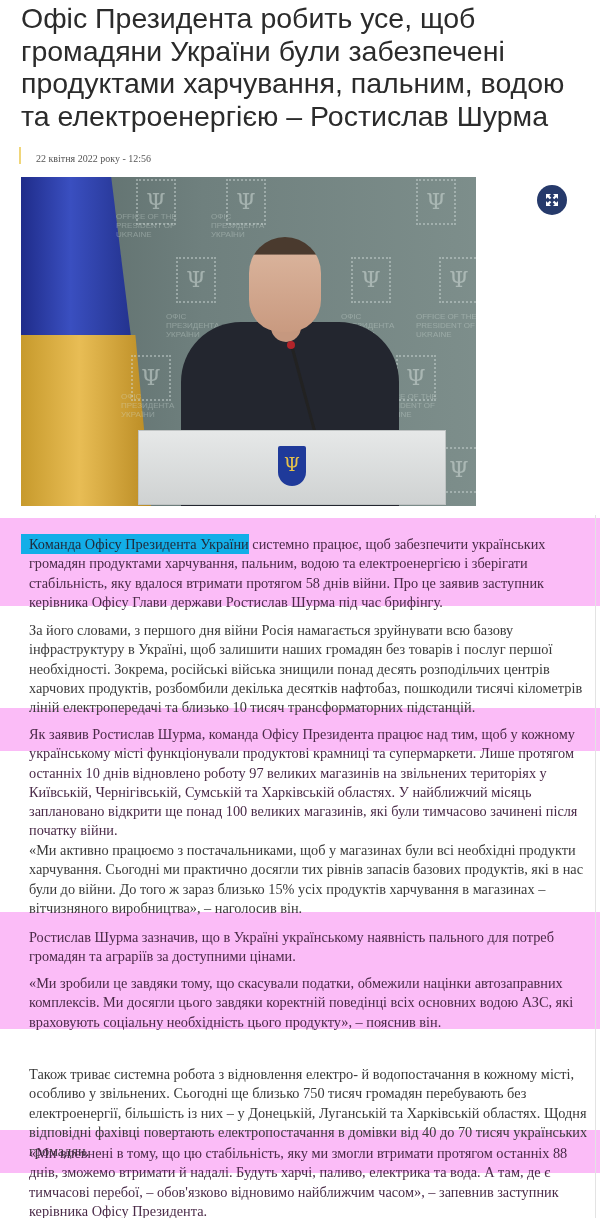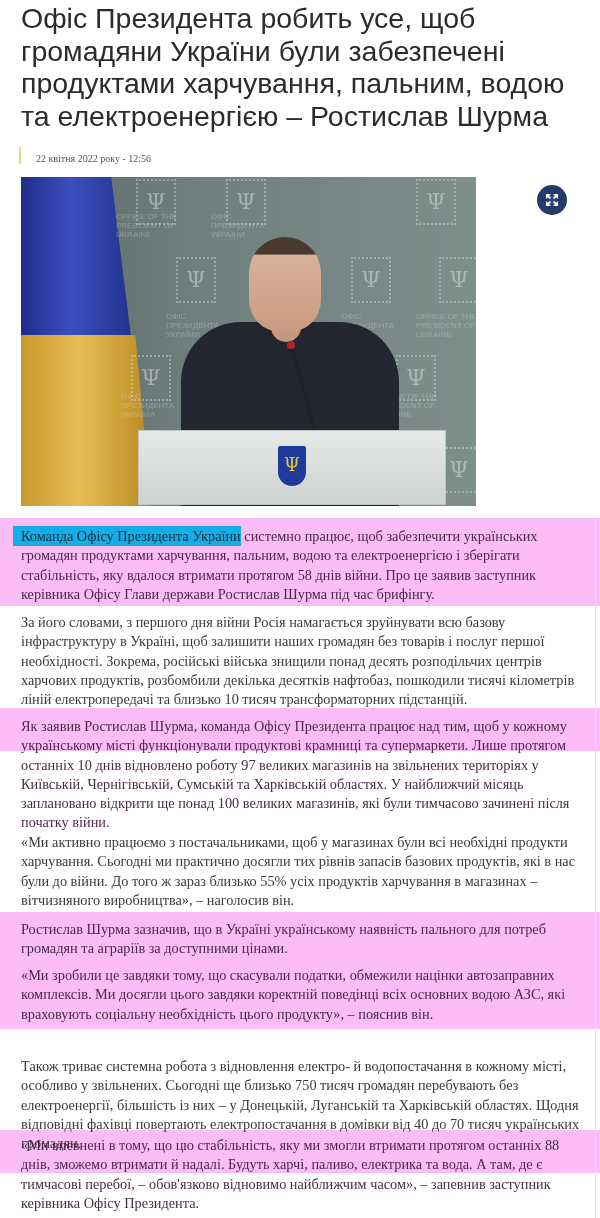--- a/index.html
+++ b/index.html
@@ -32,21 +32,21 @@
   .mic-tip { position:absolute; left:266px; top:164px; width:8px; height:8px; border-radius:50%; background:#b2242a; }
   .podium { position:absolute; left:117px; top:253px; width:306px; height:73px;
             background:linear-gradient(180deg,#e6e8e8,#cfd2d2); border:1px solid #bfc3c3; }
   .shield { position:absolute; left:139px; top:15px; width:28px; height:40px; background:#1f3a9a;
             border-radius:2px 2px 14px 14px; color:#e6c24a; font-size:18px; text-align:center; line-height:38px; }
   .expand-btn { position:absolute; left:537px; top:185px; width:30px; height:30px; border-radius:50%;
                 background:#263a6b; display:flex; align-items:center; justify-content:center; cursor:pointer; }
   .expand-btn svg { width:14px; height:14px; }
   .vline { position:absolute; left:595px; top:515px; width:1px; height:703px; background:#e3e3e3; }
   .hl { position:absolute; left:0; width:600px; background:#fbbcf7; }
-  .para { position:absolute; left:21px; width:560px; margin:0;
+  .para { position:absolute; left:21px; width:560px; margin:8px;
           font-family:"Liberation Serif", serif; font-size:14.3px; line-height:19.3px; color:#3a3a3a; }
   .para.pink { color:#4a2a48; }
   .sel { background:#13aee8; color:#1f2a3a; padding:2px 0 2px 0; margin-left:-8px; padding-left:8px; }
 </style>
 </head>
 <body>
 
 <h1 class="title">Офіс Президента робить усе, щоб громадяни України були забезпечені продуктами харчування, пальним, водою та електроенергією – Ростислав Шурма</h1>
 
 <div class="date-row">
@@ -100,21 +100,21 @@
 <div class="hl" style="top:1130px;height:43px"></div>
 
 <div class="vline"></div>
 
 <p class="para pink" style="top:527px"><span class="sel">Команда Офісу Президента України</span><span> системно працює, щоб забезпечити українських громадян продуктами харчування, пальним, водою та електроенергією і зберігати стабільність, яку вдалося втримати протягом 58 днів війни. Про це заявив заступник керівника Офісу Глави держави Ростислав Шурма під час брифінгу.</span></p>
 
 <p class="para" style="top:613px">За його словами, з першого дня війни Росія намагається зруйнувати всю базову інфраструктуру в Україні, щоб залишити наших громадян без товарів і послуг першої необхідності. Зокрема, російські війська знищили понад десять розподільчих центрів харчових продуктів, розбомбили декілька десятків нафтобаз, пошкодили тисячі кілометрів ліній електропередачі та близько 10 тисяч трансформаторних підстанцій.</p>
 
 <p class="para pink" style="top:717px">Як заявив Ростислав Шурма, команда Офісу Президента працює над тим, щоб у кожному українському місті функціонували продуктові крамниці та супермаркети. Лише протягом останніх 10 днів відновлено роботу 97 великих магазинів на звільнених територіях у Київській, Чернігівській, Сумській та Харківській областях. У найближчий місяць заплановано відкрити ще понад 100 великих магазинів, які були тимчасово зачинені після початку війни.</p>
 
-<p class="para" style="top:833px">«Ми активно працюємо з постачальниками, щоб у магазинах були всі необхідні продукти харчування. Сьогодні ми практично досягли тих рівнів запасів базових продуктів, які в нас були до війни. До того ж зараз близько 55% усіх продуктів харчування в магазинах – вітчизняного виробництва», – наголосив він.</p>
+<p class="para" style="top:833px">«Ми активно працюємо з постачальниками, щоб у магазинах були всі необхідні продукти харчування. Сьогодні ми практично досягли тих рівнів запасів базових продуктів, які в нас були до війни. До того ж зараз близько 15% усіх продуктів харчування в магазинах – вітчизняного виробництва», – наголосив він.</p>
 
 <p class="para pink" style="top:920px">Ростислав Шурма зазначив, що в Україні українському наявність пального для потреб громадян та аграріїв за доступними цінами.</p>
 
 <p class="para pink" style="top:966px">«Ми зробили це завдяки тому, що скасували податки, обмежили націнки автозаправних комплексів. Ми досягли цього завдяки коректній поведінці всіх основних водою АЗС, які враховують соціальну необхідність цього продукту», – пояснив він.</p>
 
 <p class="para" style="top:1057px">Також триває системна робота з відновлення електро- й водопостачання в кожному місті, особливо у звільнених. Сьогодні ще близько 750 тисяч громадян перебувають без електроенергії, більшість із них – у Донецькій, Луганській та Харківській областях. Щодня відповідні фахівці повертають електропостачання в домівки від 40 до 70 тисяч українських громадян.</p>
 
 <p class="para pink" style="top:1136px">«Ми впевнені в тому, що цю стабільність, яку ми змогли втримати протягом останніх 88 днів, зможемо втримати й надалі. Будуть харчі, паливо, електрика та вода. А там, де є тимчасові перебої, – обов'язково відновимо найближчим часом», – запевнив заступник керівника Офісу Президента.</p>
 
 </body></html>

